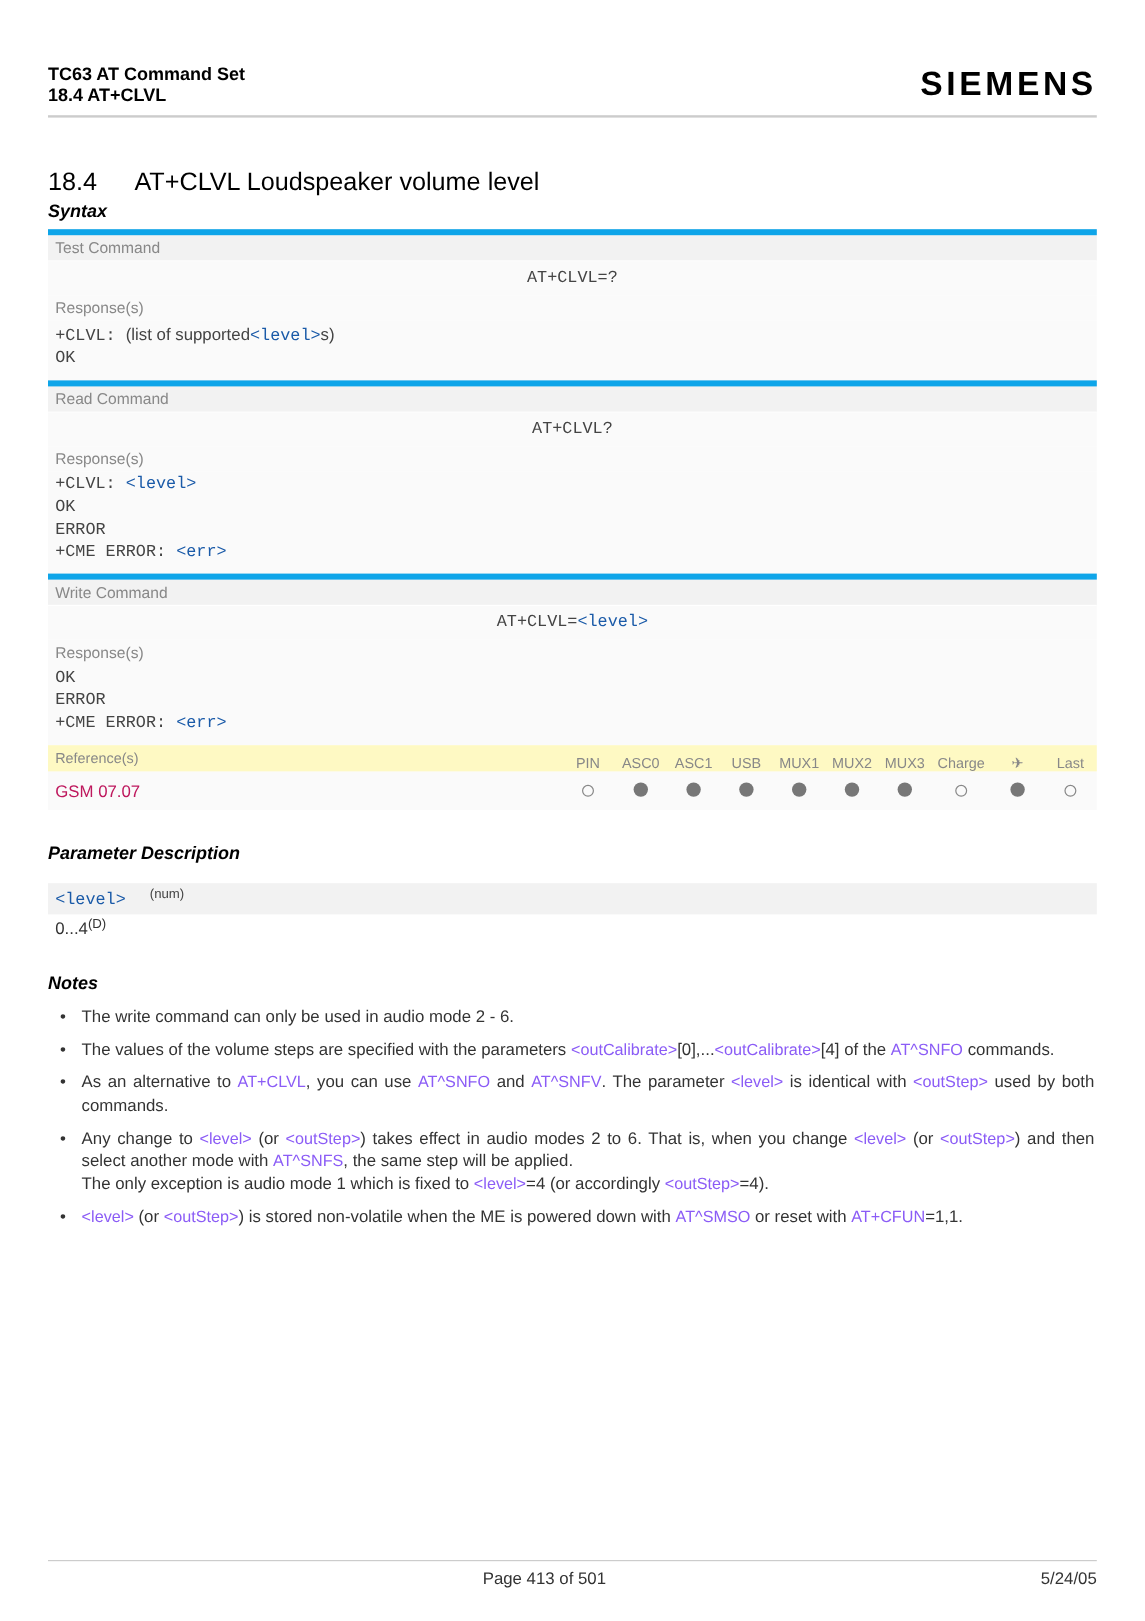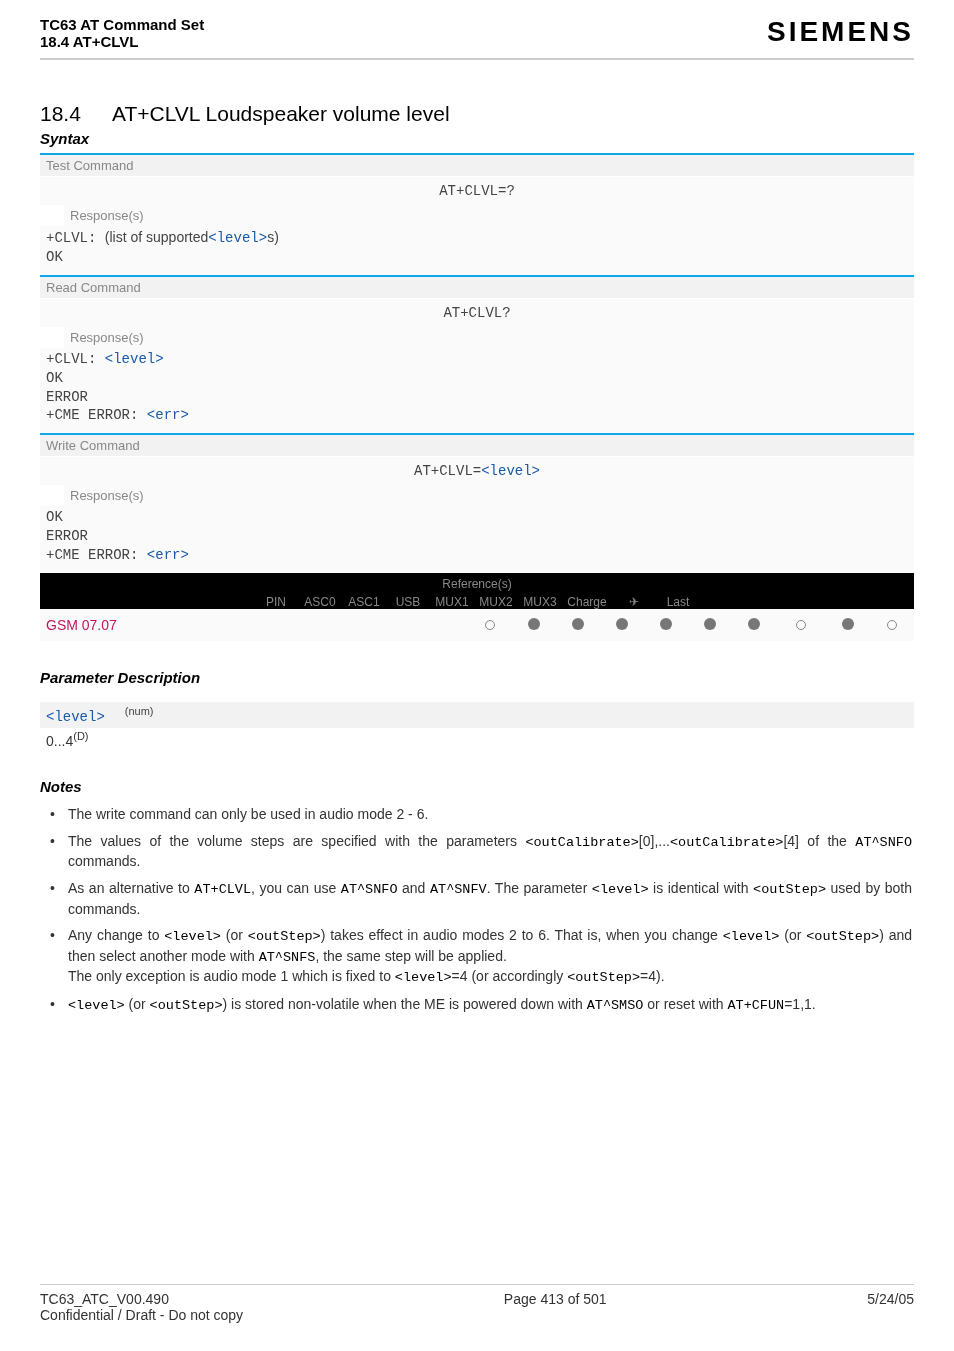--- a/index.html
+++ b/index.html
@@ -6,21 +6,21 @@
   body {
     font-family: Arial, Helvetica, sans-serif;
     font-size: 14px;
     color: #000;
     background: #fff;
     width: 954px;
     height: 1351px;
     position: relative;
   }
   .page {
-    padding: 16px 40px 0 40px;
+    padding: 54px 40px 0 40px;
   }
   .header {
     display: flex;
     justify-content: space-between;
     align-items: flex-start;
     margin-bottom: 8px;
   }
   .header-left { font-size: 15px; }
   .header-title { font-weight: bold; }
   .header-sub { font-weight: bold; }
@@ -39,58 +39,56 @@
   }
   .section-num { display: inline-block; width: 72px; }
   .subhead {
     font-style: italic;
     font-weight: bold;
     font-size: 15px;
     margin-bottom: 6px;
   }
   .box {
     background: #f2f2f2;
-    border-top: 2px solid #0ea5e9;
+    border-top: 5px solid #0ea5e9;
     border-bottom: 1px solid #fff;
     padding: 3px 6px;
     font-size: 13px;
     color: #888;
   }
   .cmdline {
     background: #fafafa;
     padding: 6px;
     font-family: "Courier New", monospace;
     font-size: 14px;
     color: #444;
     text-align: center;
   }
   .resp-label {
     background: #fafafa;
     padding: 3px 6px;
     font-size: 13px;
     color: #888;
-    margin-left: 24px;
   }
   .resp-body {
     background: #fafafa;
     padding: 2px 6px 8px 6px;
     font-family: "Courier New", monospace;
     font-size: 14px;
     color: #444;
     line-height: 1.35;
   }
   .resp-body .sans { font-family: Arial, sans-serif; font-size: 14px; color: #444; }
   .param-link { color: #1a5aa8; font-family: "Courier New", monospace; }
   .ref-row {
     display: flex;
-    background: #000000;
+    background: #fef9c3;
     font-size: 12px;
     color: #888;
-    align-items: center;
-    flex-direction: column;
+    align-items: flex-end;
   }
   .ref-row .ref-label { flex: 1; padding: 4px 6px; }
   .ref-row .cols { display: flex; align-items: center; }
   .ref-row .col { width: 44px; text-align: center; }
   .ref-row .col.wide { width: 50px; }
   .data-row {
     display: flex;
     background: #fafafa;
     font-size: 14px;
     color: #be185d;
@@ -125,21 +123,21 @@
     color: #333;
     text-align: justify;
   }
   .notes-list li::before {
     content: "•";
     position: absolute;
     left: 8px;
     top: 4px;
     color: #333;
   }
-  .mono-link { color: #000000; font-family: Liberation Mono, monospace; font-size: 13.5px; margin-top: 40px; }
+  .mono-link { color: #8b5cf6; font-family: Liberation Sans, sans-serif; font-size: 13.5px; margin-top: 40px; }
   .footer {
     position: absolute;
     bottom: 28px;
     left: 40px;
     right: 40px;
     border-top: 1.5px solid #ccc;
     padding-top: 6px;
     display: flex;
     justify-content: space-between;
     font-size: 14px;
@@ -255,19 +253,15 @@
       <span>Any change to </span><span class="mono-link">&lt;level&gt;</span><span> (or </span><span class="mono-link">&lt;outStep&gt;</span><span>) takes effect in audio modes 2 to 6. That is, when you change </span><span class="mono-link">&lt;level&gt;</span><span> (or </span><span class="mono-link">&lt;outStep&gt;</span><span>) and then select another mode with </span><span class="mono-link">AT^SNFS</span><span>, the same step will be applied.</span><br>
       <span>The only exception is audio mode 1 which is fixed to </span><span class="mono-link">&lt;level&gt;</span><span>=4 (or accordingly </span><span class="mono-link">&lt;outStep&gt;</span><span>=4).</span>
     </li>
     <li>
       <span class="mono-link">&lt;level&gt;</span><span> (or </span><span class="mono-link">&lt;outStep&gt;</span><span>) is stored non-volatile when the ME is powered down with </span><span class="mono-link">AT^SMSO</span><span> or reset with </span><span class="mono-link">AT+CFUN</span><span>=1,1.</span>
     </li>
   </ul>
 </div>
 
 <div class="footer">
-  <div class="f-left">
-    <div>TC63_ATC_V00.490</div>
-    <div>Confidential / Draft - Do not copy</div>
-  </div>
   <div class="f-center">Page 413 of 501</div>
   <div class="f-right">5/24/05</div>
 </div>
 
 </body></html>

